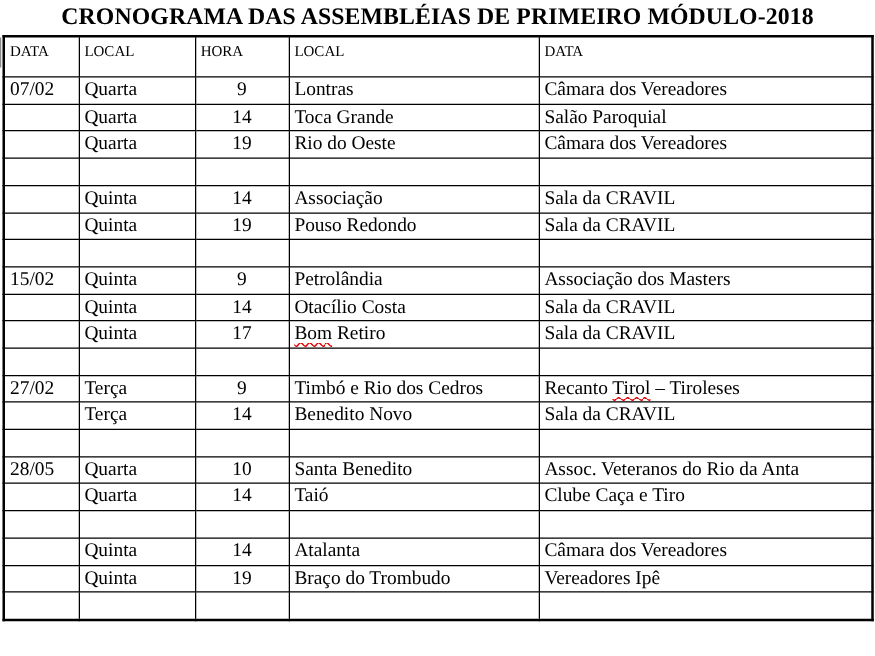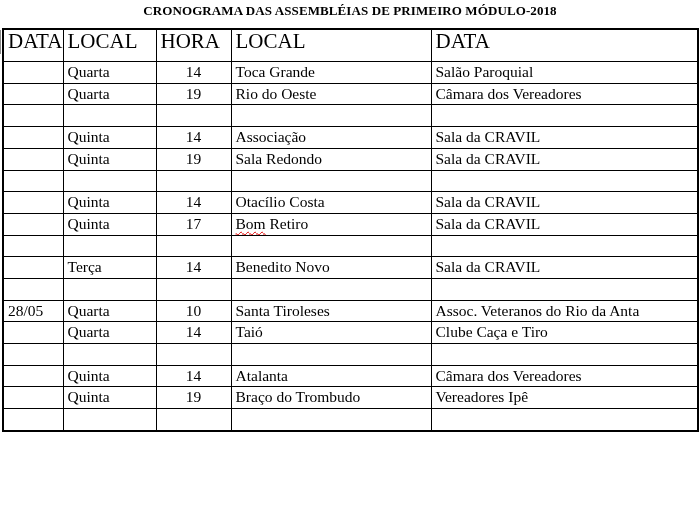--- a/index.html
+++ b/index.html
@@ -24,21 +24,21 @@
     left:0; top:30px;
     width:1px; height:24px;
     background:#8a8a8a;
   }
   .doc-title{
     position:absolute;
     top:3px; left:0;
     width:700px;
     text-align:center;
     font-weight:bold;
-    font-size:13px;
+    font-size:19px;
     letter-spacing:0.1px;
     color:var(--text-color);
     white-space:nowrap;
   }
   table.schedule{
     position:absolute;
     top:28px; left:2px;
     width:695px;
     border-collapse:collapse;
     table-layout:fixed;
@@ -46,21 +46,21 @@
   }
   .schedule th, .schedule td{
     border:1px solid var(--border-color);
     color:var(--text-color);
     padding:0 2px 0 4px;
     overflow:hidden;
     white-space:nowrap;
   }
   .schedule th{
     font-weight:normal;
-    font-size:21px;
+    font-size:12px;
     height:31px;
     line-height:22px;
     vertical-align:top;
     text-align:left;
   }
   .schedule td{
     font-size:15.5px;
     height:20.7px;
     line-height:20.7px;
     vertical-align:middle;
@@ -96,20 +96,27 @@
       <tr>
         <th class="col-date">DATA</th>
         <th class="col-weekday">LOCAL</th>
         <th class="col-hour-h">HORA</th>
         <th class="col-post">LOCAL</th>
         <th class="col-venue">DATA</th>
       </tr>
     </thead>
     <tbody>
         <tr>
+          <td class="col-date">07/02</td>
+          <td class="col-weekday">Quarta</td>
+          <td class="col-hour">9</td>
+          <td class="col-post">Lontras</td>
+          <td class="col-venue">Câmara dos Vereadores</td>
+        </tr>
+        <tr>
           <td class="col-date"></td>
           <td class="col-weekday">Quarta</td>
           <td class="col-hour">14</td>
           <td class="col-post">Toca Grande</td>
           <td class="col-venue">Salão Paroquial</td>
         </tr>
         <tr>
           <td class="col-date"></td>
           <td class="col-weekday">Quarta</td>
           <td class="col-hour">19</td>
@@ -127,29 +134,36 @@
           <td class="col-date"></td>
           <td class="col-weekday">Quinta</td>
           <td class="col-hour">14</td>
           <td class="col-post">Associação</td>
           <td class="col-venue">Sala da CRAVIL</td>
         </tr>
         <tr>
           <td class="col-date"></td>
           <td class="col-weekday">Quinta</td>
           <td class="col-hour">19</td>
-          <td class="col-post">Sala Redondo</td>
-          <td class="col-venue">Sala da CRAVIL</td>
-        </tr>
-        <tr>
-          <td class="col-date"></td>
-          <td class="col-weekday"></td>
-          <td class="col-hour"></td>
-          <td class="col-post"></td>
-          <td class="col-venue"></td>
+          <td class="col-post">Pouso Redondo</td>
+          <td class="col-venue">Sala da CRAVIL</td>
+        </tr>
+        <tr>
+          <td class="col-date"></td>
+          <td class="col-weekday"></td>
+          <td class="col-hour"></td>
+          <td class="col-post"></td>
+          <td class="col-venue"></td>
+        </tr>
+        <tr>
+          <td class="col-date">15/02</td>
+          <td class="col-weekday">Quinta</td>
+          <td class="col-hour">9</td>
+          <td class="col-post">Petrolândia</td>
+          <td class="col-venue">Associação dos Masters</td>
         </tr>
         <tr>
           <td class="col-date"></td>
           <td class="col-weekday">Quinta</td>
           <td class="col-hour">14</td>
           <td class="col-post">Otacílio Costa</td>
           <td class="col-venue">Sala da CRAVIL</td>
         </tr>
         <tr>
           <td class="col-date"></td>
@@ -159,38 +173,45 @@
           <td class="col-venue">Sala da CRAVIL</td>
         </tr>
         <tr>
           <td class="col-date"></td>
           <td class="col-weekday"></td>
           <td class="col-hour"></td>
           <td class="col-post"></td>
           <td class="col-venue"></td>
         </tr>
         <tr>
-          <td class="col-date"></td>
+          <td class="col-date">27/02</td>
           <td class="col-weekday">Terça</td>
+          <td class="col-hour">9</td>
+          <td class="col-post">Timbó e Rio dos Cedros</td>
+          <td class="col-venue">Recanto <span class="spellerr">Tirol</span> – Tiroleses</td>
+        </tr>
+        <tr>
+          <td class="col-date"></td>
+          <td class="col-weekday">Terça</td>
           <td class="col-hour">14</td>
           <td class="col-post">Benedito Novo</td>
           <td class="col-venue">Sala da CRAVIL</td>
         </tr>
         <tr>
           <td class="col-date"></td>
           <td class="col-weekday"></td>
           <td class="col-hour"></td>
           <td class="col-post"></td>
           <td class="col-venue"></td>
         </tr>
         <tr>
           <td class="col-date">28/05</td>
           <td class="col-weekday">Quarta</td>
           <td class="col-hour">10</td>
-          <td class="col-post">Santa Tiroleses</td>
+          <td class="col-post">Santa Benedito</td>
           <td class="col-venue">Assoc. Veteranos do Rio da Anta</td>
         </tr>
         <tr>
           <td class="col-date"></td>
           <td class="col-weekday">Quarta</td>
           <td class="col-hour">14</td>
           <td class="col-post">Taió</td>
           <td class="col-venue">Clube Caça e Tiro</td>
         </tr>
         <tr>

